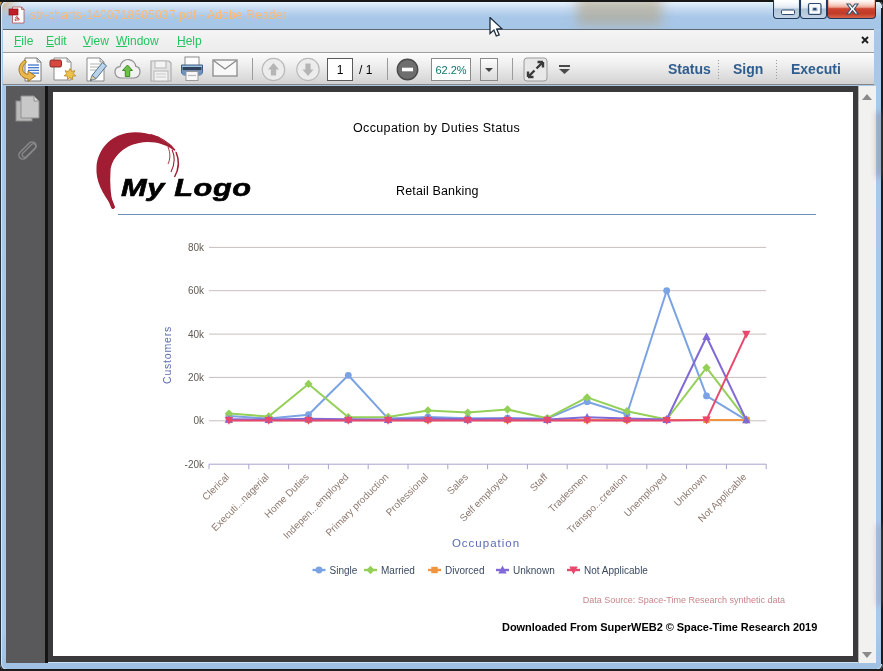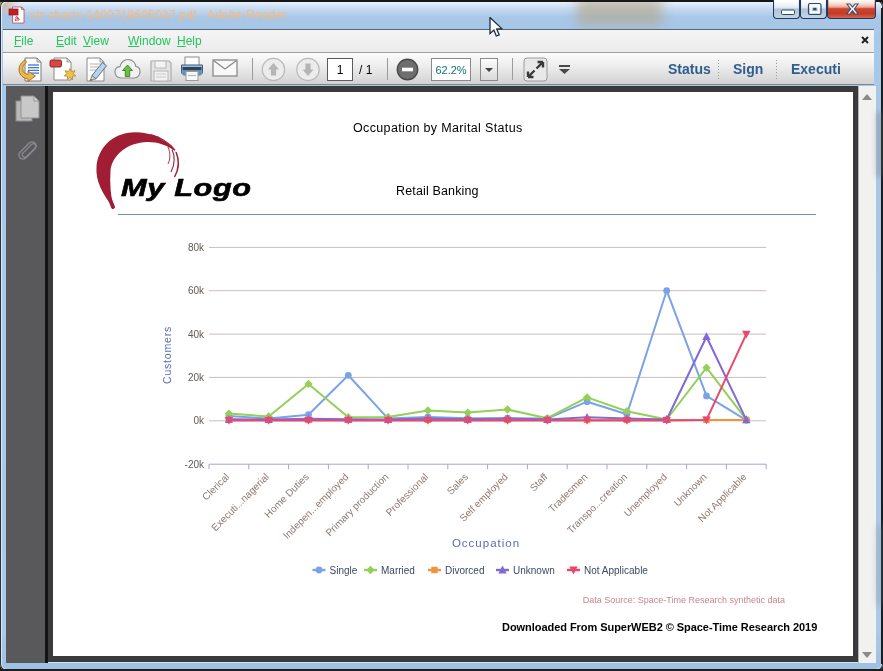--- a/index.html
+++ b/index.html
@@ -80,23 +80,23 @@
     </div>
     <div class="wbtn abs" id="btnclose">
       <div class="shine"></div>
       <svg class="abs" style="left:0;top:0" width="49" height="19" viewBox="0 0 49 19">
         <path d="M19 4 L22 4 L24.5 7.2 L27 4 L30 4 L26.3 8.9 L30.2 14 L27.2 14 L24.5 10.6 L21.8 14 L18.8 14 L22.7 8.9 Z" fill="#fff" stroke="#3a536e" stroke-width="1.1"></path>
       </svg>
     </div>
   </div>
   <div id="menubar" class="abs"></div>
   <div class="menu abs" style="left:14px"><u>F</u>ile</div>
-  <div class="menu abs" style="left:56px"><u>E</u>dit</div>
+  <div class="menu abs" style="left:46px"><u>E</u>dit</div>
   <div class="menu abs" style="left:83px"><u>V</u>iew</div>
-  <div class="menu abs" style="left:128px"><u>W</u>indow</div>
+  <div class="menu abs" style="left:116px"><u>W</u>indow</div>
   <div class="menu abs" style="left:177px"><u>H</u>elp</div>
   <svg class="abs" style="left:861px;top:36px" width="8" height="8" viewBox="0 0 8 8">
     <path d="M1 1 L7 7 M7 1 L1 7" stroke="#1a1a1a" stroke-width="1.8"></path>
   </svg>
   <div id="toolbar" class="abs"></div>
   <svg class="abs" style="left:0;top:0" width="883" height="95" viewBox="0 0 883 95">
     <g transform="translate(18,56)">
       <path d="M7 2 L19 2 L23 6 L23 25 L7 25 Z" fill="#fff" stroke="#7a7a7a"></path>
 <path d="M19 2 L19 6 L23 6 Z" fill="#d8e4ee" stroke="#7a7a7a" stroke-width=".8"></path>
 <g stroke="#3f77cf" stroke-width="1.3">
@@ -212,21 +212,21 @@
 </g>
   </svg>
 
   <svg class="abs" style="left:861px;top:92px" width="12" height="10">
     <path d="M6 2 L11 8 L1 8 Z" fill="#8a8a8a"></path>
   </svg>
   <svg class="abs" style="left:861px;top:650px" width="12" height="10">
     <path d="M1 2 L11 2 L6 8 Z" fill="#8a8a8a"></path>
   </svg>
 
-  <div class="doctext" style="left:353px;top:121px;font-size:12.5px;letter-spacing:0.35px;">Occupation by Marital Status</div>
+  <div class="doctext" style="left:353px;top:121px;font-size:12.5px;letter-spacing:0.35px;">Occupation by Duties Status</div>
   <div class="doctext" style="left:396px;top:184px;font-size:12.5px;letter-spacing:0.15px;">Retail Banking</div>
   <div class="abs" style="left:118px;top:214px;width:698px;height:1px;background:#6d8fb8;"></div>
 
   <svg class="abs" id="logo" style="left:93px;top:130px" width="170" height="82" viewBox="0 0 170 82">
 <path d="M20 77 C 9 64 2.5 50 3.5 37 C 4.5 20 17 6 34 3 C 50 0 68 6 79 17 L 83 22 C 72 13 58 10.5 46 13 C 30 16 18.5 28 17.5 41 C 16.5 54 18 66 20 77 Z" fill="#a01d33"></path>
 <path d="M14 18 C 28 5 50 1.5 66 7.5" fill="none" stroke="#a01d33" stroke-width="1.3"></path>
 <path d="M58 4.5 C 68 7.5 76 12.5 82 20" fill="none" stroke="#a01d33" stroke-width="1.2"></path>
 <path d="M83 22 C 86.5 30 86 39 81.5 47" fill="none" stroke="#a01d33" stroke-width="1.5"></path>
 <path d="M79 19.5 C 82 26 82 34 78 42" fill="none" stroke="#a01d33" stroke-width="1.1"></path>
 <path d="M75 17 C 77.5 23 77.5 29 75 34" fill="none" stroke="#a01d33" stroke-width="0.9"></path>

